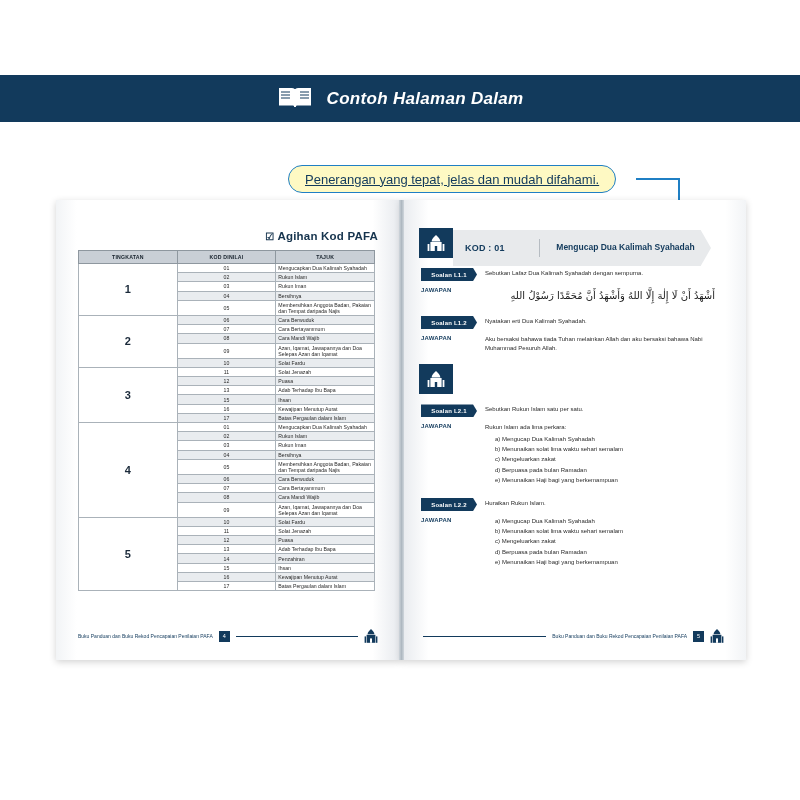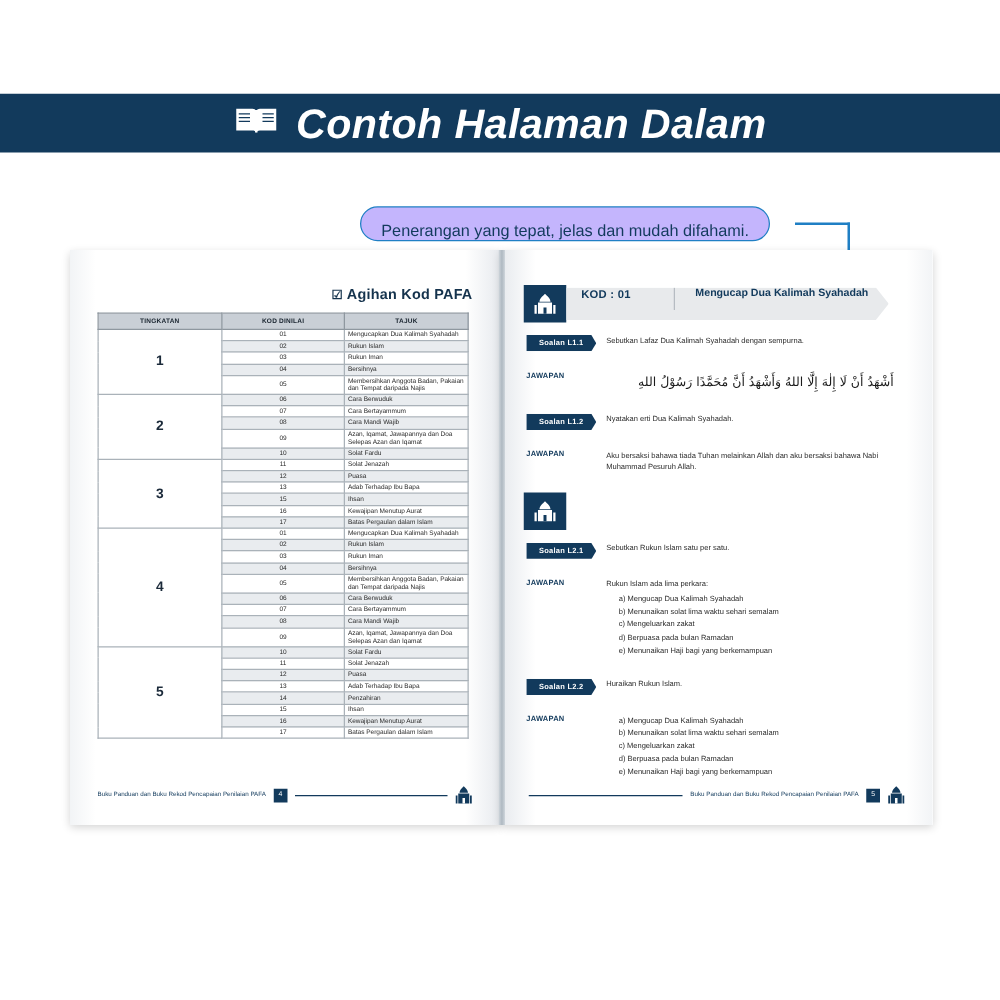--- a/index.html
+++ b/index.html
@@ -15,38 +15,39 @@
 
   
   .banner {
     position:absolute; left:0; top:75px; width:800px; height:47px;
     background:#123a5c;
     display:flex; align-items:center; justify-content:center;
     gap:14px;
   }
   .banner-title {
     color:#ffffff;
-    font-size:33px;
+    font-size:17px;
     font-style:italic;
     font-weight:bold;
     letter-spacing:0.3px;
   }
   .book-icon { display:block; }
 
   
   .callout {
     position:absolute; left:288px; top:165px;
     height:28px; padding:0 16px;
     border:1.5px solid #1f7fc4;
     border-radius:14px;
-    background:#c4b5fd;
-    display:flex; align-items:flex-end;
+    background:#fef9c3;
+    display:flex; align-items:center;
     color:#123a5c;
     font-size:13px;
     white-space:nowrap;
+    text-decoration:underline;
   }
   .callout-line-h {
     position:absolute; left:636px; top:178px; width:44px; height:1.5px;
     background:#1f7fc4;
   }
   .callout-line-v {
     position:absolute; left:678px; top:178px; width:1.5px; height:148px;
     background:#1f7fc4;
   }
   .callout-dot {
@@ -104,37 +105,37 @@
   .right-inner { position:absolute; left:18px; top:28px; width:310px; }
 
   .kod-bar { position:relative; height:30px; margin-bottom:10px; }
   .kod-badge {
     position:absolute; left:0; top:0; width:34px; height:30px;
     background:#123a5c;
     display:flex; align-items:center; justify-content:center;
   }
   .kod-badge svg { display:block; }
   .kod-ribbon {
-    position:absolute; left:34px; top:2px; height:26px; width:258px;
+    position:absolute; left:34px; top:2px; height:36px; width:258px;
     background:#e8eaec;
     clip-path: polygon(0 0, 96% 0, 100% 50%, 96% 100%, 0 100%);
-    display:flex; align-items:flex-start;
+    display:flex; align-items:center;
   }
   .kod-label {
     width:86px; color:#123a5c; font-size:9px; font-weight:bold;
     padding-left:12px; letter-spacing:0.2px;
   }
   .kod-sep { width:1px; height:18px; background:#b6bcc2; }
   .kod-text {
     flex:1; color:#123a5c; font-size:8.5px; font-weight:bold;
     text-align:center; line-height:1.15; padding:0 10px;
   }
 
   .qa-block { margin:0 0 12px 2px; }
-  .qa-row { display:flex; align-items:flex-start; margin-bottom:16px; }
+  .qa-row { display:flex; align-items:flex-start; margin-bottom:5px; }
   .soalan-tag {
     width:56px; flex:0 0 56px; height:13px;
     background:#123a5c; color:#ffffff;
     font-size:6px; font-weight:bold;
     display:flex; align-items:center; justify-content:center;
     clip-path: polygon(0 0, 93% 0, 100% 50%, 93% 100%, 0 100%);
     letter-spacing:0.2px;
   }
   .jawapan-tag {
     width:56px; flex:0 0 56px;

